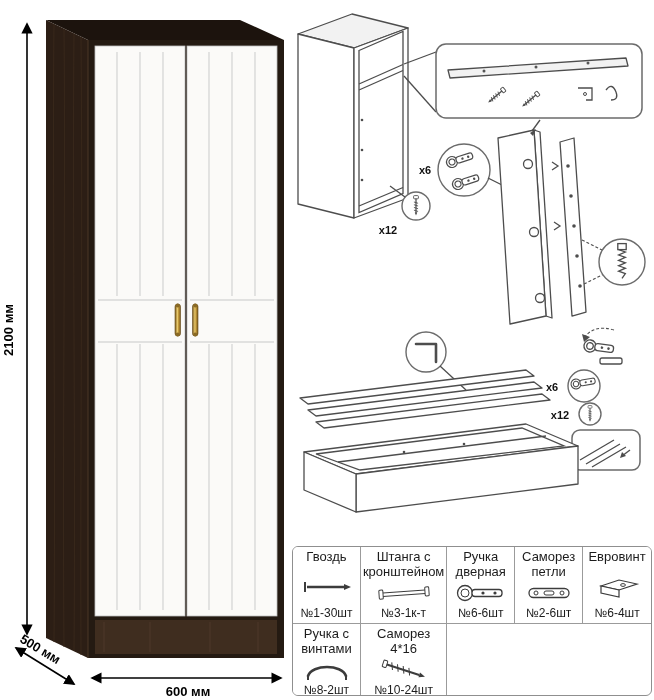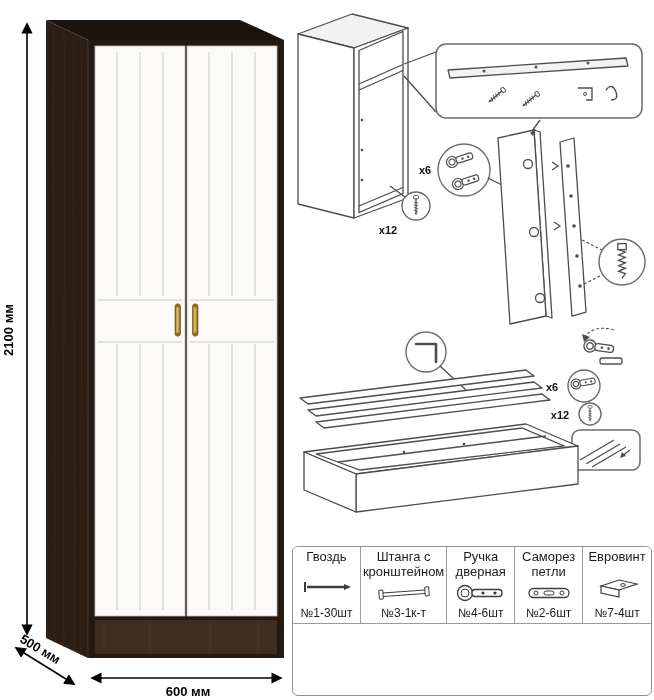--- a/index.html
+++ b/index.html
@@ -289,21 +289,21 @@
       <div class="part-name">Ручка дверная</div>
       <div class="part-icon">
         <svg width="56" height="26" viewBox="0 0 56 26">
           <circle cx="12" cy="13" r="7.5" fill="#fff" stroke="#3c3c3c" stroke-width="1.3"></circle>
           <circle cx="12" cy="13" r="4" fill="none" stroke="#3c3c3c"></circle>
           <rect x="19" y="9.5" width="30" height="7" rx="3" fill="#fff" stroke="#3c3c3c" stroke-width="1.3"></rect>
           <circle cx="30" cy="13" r="1.6" fill="#3c3c3c"></circle>
             <circle cx="42" cy="13" r="1.6" fill="#3c3c3c"></circle>
         </svg>
       </div>
-      <div class="part-qty">№4-6шт</div>
+      <div class="part-qty">№6-6шт</div>
     </div>
 
     <div class="cell">
       <div class="part-name">Саморез петли</div>
       <div class="part-icon">
         <svg width="56" height="26" viewBox="0 0 56 26">
           <rect x="8" y="8.5" width="40" height="9" rx="4.5" fill="#fff" stroke="#3c3c3c" stroke-width="1.3"></rect>
           <circle cx="15" cy="13" r="2" fill="none" stroke="#3c3c3c"></circle>
           <circle cx="41" cy="13" r="2" fill="none" stroke="#3c3c3c"></circle>
           <rect x="23" y="11" width="10" height="4" rx="2" fill="none" stroke="#3c3c3c"></rect>
@@ -314,21 +314,49 @@
 
     <div class="cell">
       <div class="part-name">Евровинт</div>
       <div class="part-icon">
         <svg width="56" height="26" viewBox="0 0 56 26">
           <polygon points="12,12 30,6 48,10 30,16" fill="#fff" stroke="#3c3c3c" stroke-width="1.2"></polygon>
           <polygon points="12,12 30,16 30,23 12,19" fill="#fff" stroke="#3c3c3c" stroke-width="1.2"></polygon>
           <ellipse cx="34" cy="11" rx="2.4" ry="1.4" fill="none" stroke="#3c3c3c"></ellipse>
         </svg>
       </div>
-      <div class="part-qty">№7-4шт</div>
-    </div>
-
-
-
-
+      <div class="part-qty">№6-4шт</div>
+    </div>
+
+
+    <div class="cell">
+      <div class="part-name">Ручка с винтами</div>
+      <div class="part-icon">
+        <svg width="56" height="26" viewBox="0 0 56 26">
+          <path d="M10,19 C14,7 44,7 48,19" fill="none" stroke="#3c3c3c" stroke-width="2.6" stroke-linecap="round"></path>
+          <line x1="10" y1="19" x2="10" y2="23" stroke="#3c3c3c" stroke-width="2"></line>
+          <line x1="48" y1="19" x2="48" y2="23" stroke="#3c3c3c" stroke-width="2"></line>
+        </svg>
+      </div>
+      <div class="part-qty">№8-2шт</div>
+    </div>
+
+
+    <div class="cell">
+      <div class="part-name">Саморез 4*16</div>
+      <div class="part-icon">
+        <svg width="56" height="26" viewBox="0 0 56 26">
+          <g transform="rotate(18 28 13)">
+            <rect x="6" y="9.5" width="4" height="7" rx="1" fill="#fff" stroke="#3c3c3c"></rect>
+            <line x1="10" y1="13" x2="44" y2="13" stroke="#3c3c3c" stroke-width="2"></line>
+            <line x1="14" y1="9.5" x2="17" y2="16.5" stroke="#3c3c3c"></line>
+            <line x1="20" y1="9.5" x2="23" y2="16.5" stroke="#3c3c3c"></line>
+            <line x1="26" y1="9.5" x2="29" y2="16.5" stroke="#3c3c3c"></line>
+            <line x1="32" y1="9.5" x2="35" y2="16.5" stroke="#3c3c3c"></line>
+            <polygon points="44,10.5 50,13 44,15.5" fill="#3c3c3c"></polygon>
+          </g>
+        </svg>
+      </div>
+      <div class="part-qty">№10-24шт</div>
+    </div>
 
   </div>
 </div>
 
 </body></html>

